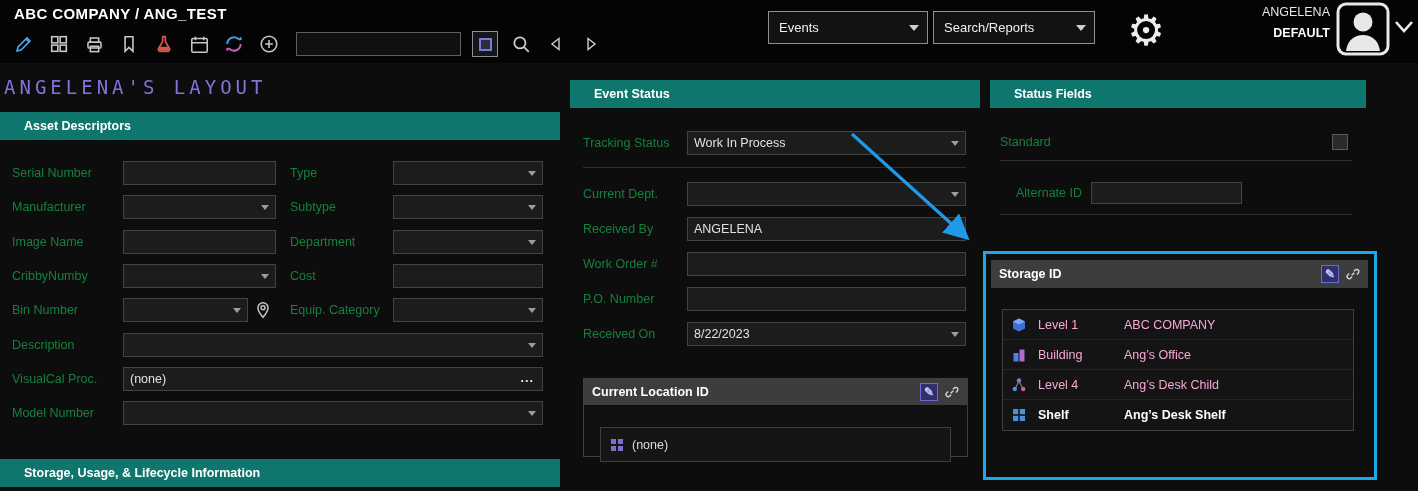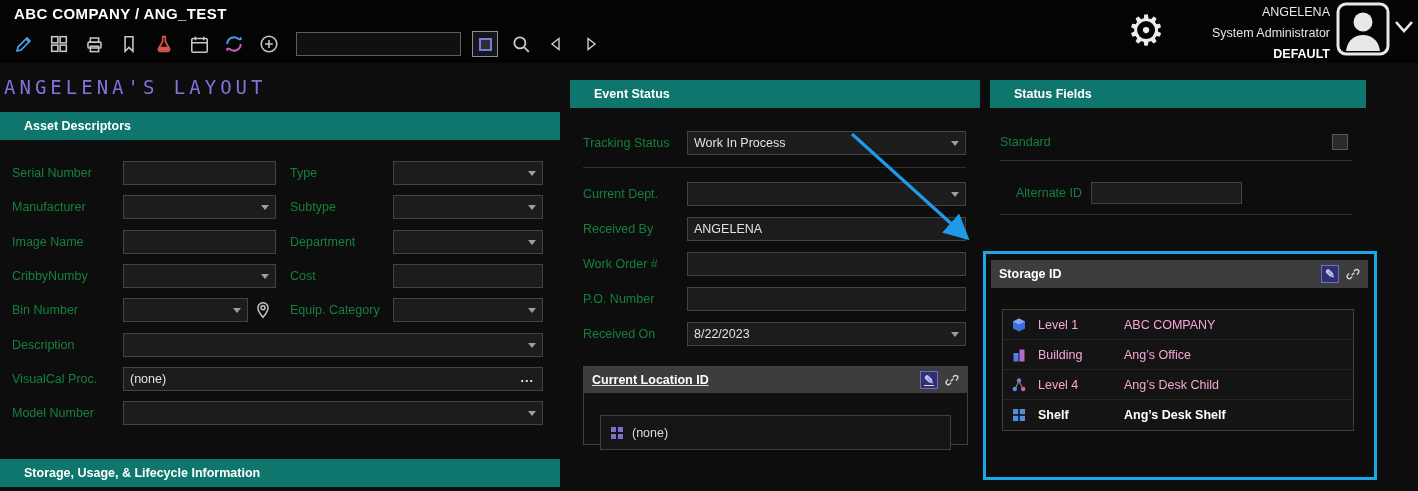--- a/index.html
+++ b/index.html
@@ -126,26 +126,33 @@
           <path d="M11 2.5L4 8l7 5.5z"></path>
         </svg>
     </span>
     <span class="ticon">
       <svg width="16" height="16" viewBox="0 0 16 16" fill="none" stroke="#cfcfcf" stroke-width="1.4">
           <path d="M5 2.5L12 8l-7 5.5z"></path>
         </svg>
     </span>
   </div>
 
+  <div class="tb-dd" style="left:768px; width:160px;">
+    <span>Events</span>
+    <span class="caret"></span>
+  </div>
+  <div class="tb-dd" style="left:933px; width:162px;">
+    <span>Search/Reports</span>
+    <span class="caret"></span>
+  </div>
 
   <div class="gear">⚙</div>
 
   <div class="user-info">
     <div>ANGELENA</div>
-    <div>System Administrator</div>
     <div class="default">DEFAULT</div>
   </div>
 
   <span class="avatar">
     <svg width="54" height="54" viewBox="0 0 54 54">
         <rect x="2" y="2" width="50" height="50" rx="8" fill="none" stroke="#e8e8e8" stroke-width="3"></rect>
         <circle cx="27" cy="20" r="9.5" fill="#e8e8e8"></circle>
         <path d="M10 49c1.5-11 8.5-16 17-16s15.5 5 17 16z" fill="#e8e8e8"></path>
       </svg>
   </span>
@@ -222,21 +229,21 @@
 
 <div class="lbl" style="left:583px; top:252px;">Work Order #</div>
 <input class="ctrl" style="left: 687px; top: 252px; width: 279px;" value="">
 
 <div class="lbl" style="left:583px; top:287px;">P.O. Number</div>
 <input class="ctrl" style="left: 687px; top: 287px; width: 279px;" value="">
 
 <div class="lbl" style="left:583px; top:322px;">Received On</div>
 <div class="ctrl sel" style="left:687px; top:322px; width:279px;"><span>8/22/2023</span><span class="caret"></span></div>
 
-<div class="subpanel" style="left:583px; top:366px; width:385px; height:79px;text-decoration:underline;">
+<div class="subpanel" style="left:583px; top:378px; width:385px; height:79px;">
   <div class="subhdr">
     <span>Current Location ID</span>
     <span class="sp"></span>
     <span class="icon-btn pencil-btn">✎</span>
     <span class="icon-btn">
       <svg width="14" height="14" viewBox="0 0 16 16" fill="none" stroke="#d8d8d8" stroke-width="1.6">
           <path d="M6.5 9.5l3-3"></path>
           <path d="M7 11l-1.5 1.5a2.47 2.47 0 0 1-3.5-3.5L3.5 7.5"></path>
           <path d="M9 5l1.5-1.5a2.47 2.47 0 0 1 3.5 3.5L12.5 8.5"></path>
         </svg>

